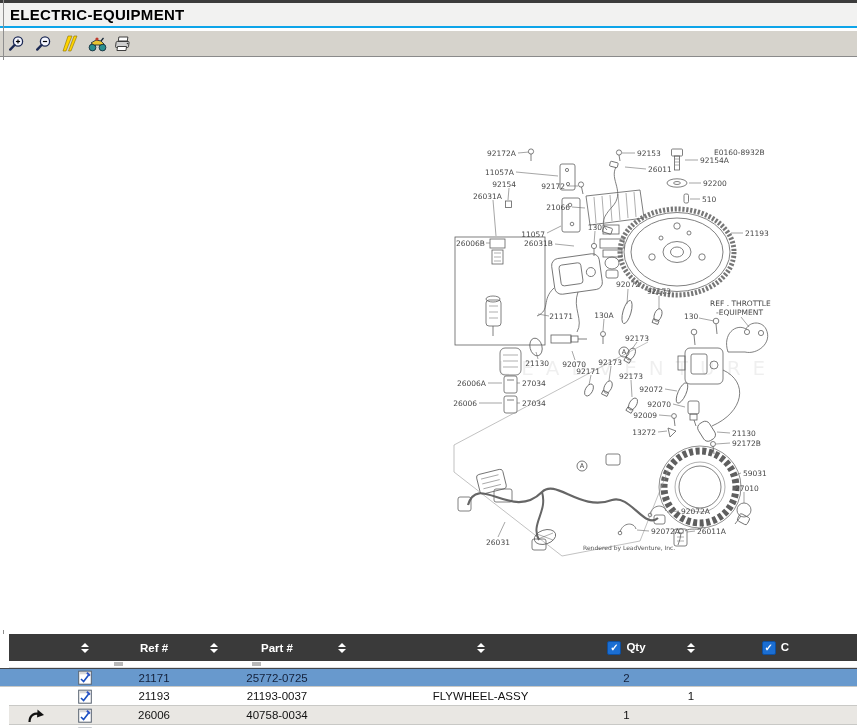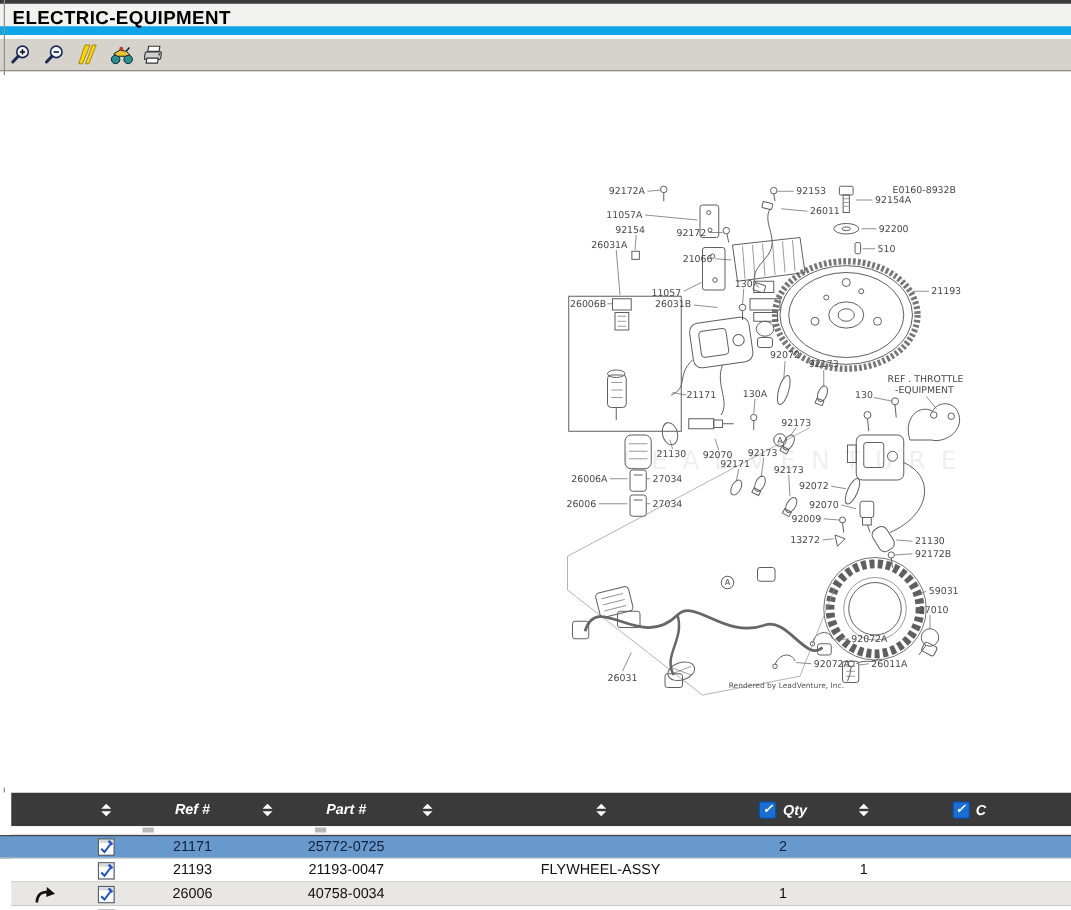--- a/index.html
+++ b/index.html
@@ -1,21 +1,21 @@
 <!DOCTYPE html>
 <html><head>
 <meta charset="utf-8">
 <style>
   html,body{margin:0;padding:0;background:#fff;}
   body{width:857px;height:728px;position:relative;overflow:hidden;
        font-family:"Liberation Sans",sans-serif;-webkit-font-smoothing:antialiased;}
 
   
   .titlebar{position:absolute;top:0;left:0;width:857px;height:28px;background:#f2f2f1;
-            border-top:3px solid #3c3c3c;border-bottom:7px solid #0ea5e9;box-sizing:border-box;}
+            border-top:3px solid #3c3c3c;border-bottom:2px solid #0ea5e9;box-sizing:border-box;}
   .titlebar h1{margin:0;padding:3px 0 0 10px;font-size:15px;font-weight:bold;color:#000;
                letter-spacing:.3px;}
 
   
   .toolbar{position:absolute;top:31px;left:0;width:857px;height:26px;background:#d6d3cc;
            border-bottom:1px solid #8a8a8a;box-sizing:border-box;display:flex;align-items:center;
            padding-left:6px;gap:7px;}
   .tbtn{width:20px;height:19px;display:flex;align-items:center;justify-content:center;cursor:pointer;}
 
   
@@ -30,21 +30,21 @@
                  fill:#000;opacity:0.06;}
   svg line.leader{stroke:#6a6a6a;stroke-width:0.6;}
 
   
   .tablewrap{position:absolute;top:634px;left:0;width:857px;height:94px;overflow:hidden;
              font-size:11.5px;color:#111;}
   .thead,.trow{display:grid;grid-template-columns:53px 46px 92px 28px 98px 32px 245px 47px 82px 50px 1fr;
                align-items:center;box-sizing:border-box;}
   .thead{height:27px;background:#3a3a3a;color:#fff;font-weight:bold;font-size:11.5px;
          margin-left:9px;overflow:hidden;}
-  .hc{display:flex;align-items:flex-end;justify-content:center;gap:5px;white-space:nowrap;font-style:italic;}
+  .hc{display:flex;align-items:flex-start;justify-content:center;gap:5px;white-space:nowrap;}
   .hc.c-last{justify-content:flex-end;margin-right:-7px;}
   .sortglyph{display:inline-flex;flex-direction:column;align-items:center;gap:2px;cursor:pointer;}
   .sortglyph i{display:block;width:0;height:0;border-left:4px solid transparent;border-right:4px solid transparent;}
   .sortglyph .up{border-bottom:4px solid #fff;}
   .sortglyph .dn{border-top:4px solid #fff;}
   .cbx{display:inline-block;width:12px;height:12px;background:#1b6ed2;border:1px solid #0d4fa0;
        border-radius:2px;color:#fff;font-size:10px;line-height:12px;text-align:center;cursor:pointer;}
   .cbx::after{content:"\2713";}
   .sliver{height:6px;background:#fff;margin-left:9px;position:relative;border-bottom:1px solid #e0e0e0;}
   .sliver b{position:absolute;top:1px;height:4px;width:9px;background:#9a9a9a;opacity:.7;}
@@ -483,21 +483,21 @@
         <div class="tc num">
           <svg width="14" height="15" viewBox="0 0 14 15">
             <rect x="0.7" y="1.2" width="12.6" height="13" fill="#fff" stroke="#55606e" stroke-width="1"></rect>
             <rect x="1.4" y="1.9" width="11.2" height="2.4" fill="#d9d9d9"></rect>
             <path d="M3,9 L5.6,11.6 L10.6,5" fill="none" stroke="#1a4fc0" stroke-width="1.6"></path>
             <polygon points="9.6,2 12.6,5 11.2,6.3 8.2,3.3" fill="#2a52c8"></polygon>
           </svg>
         </div>
         <div class="tc num">21193</div>
         <div class="tc num"></div>
-        <div class="tc num">21193-0047</div>
+        <div class="tc num">21193-0037</div>
         <div class="tc num"></div>
         <div class="tc num">FLYWHEEL-ASSY</div>
         <div class="tc num"></div>
         <div class="tc num">1</div>
         <div class="tc num"></div>
         <div class="tc num"></div>
       </div>
       <div class="trow gray">
         <div class="tc num">
           <svg width="17" height="15" viewBox="0 0 17 15">

